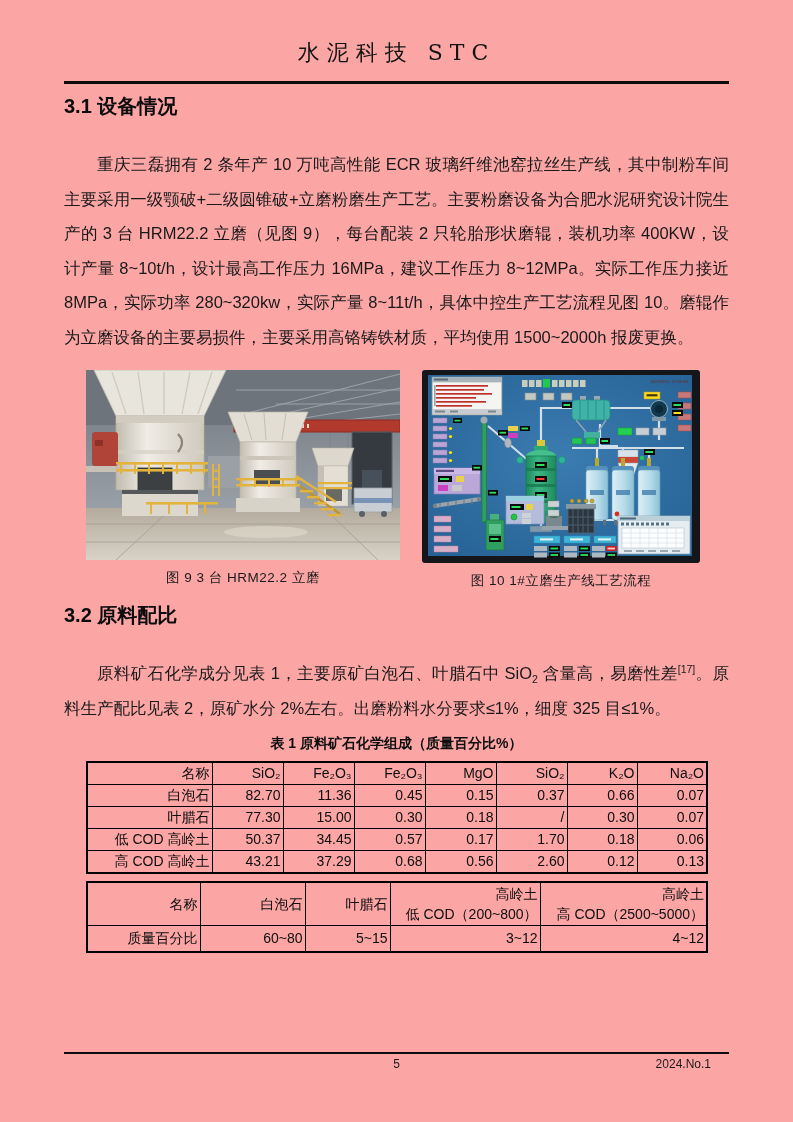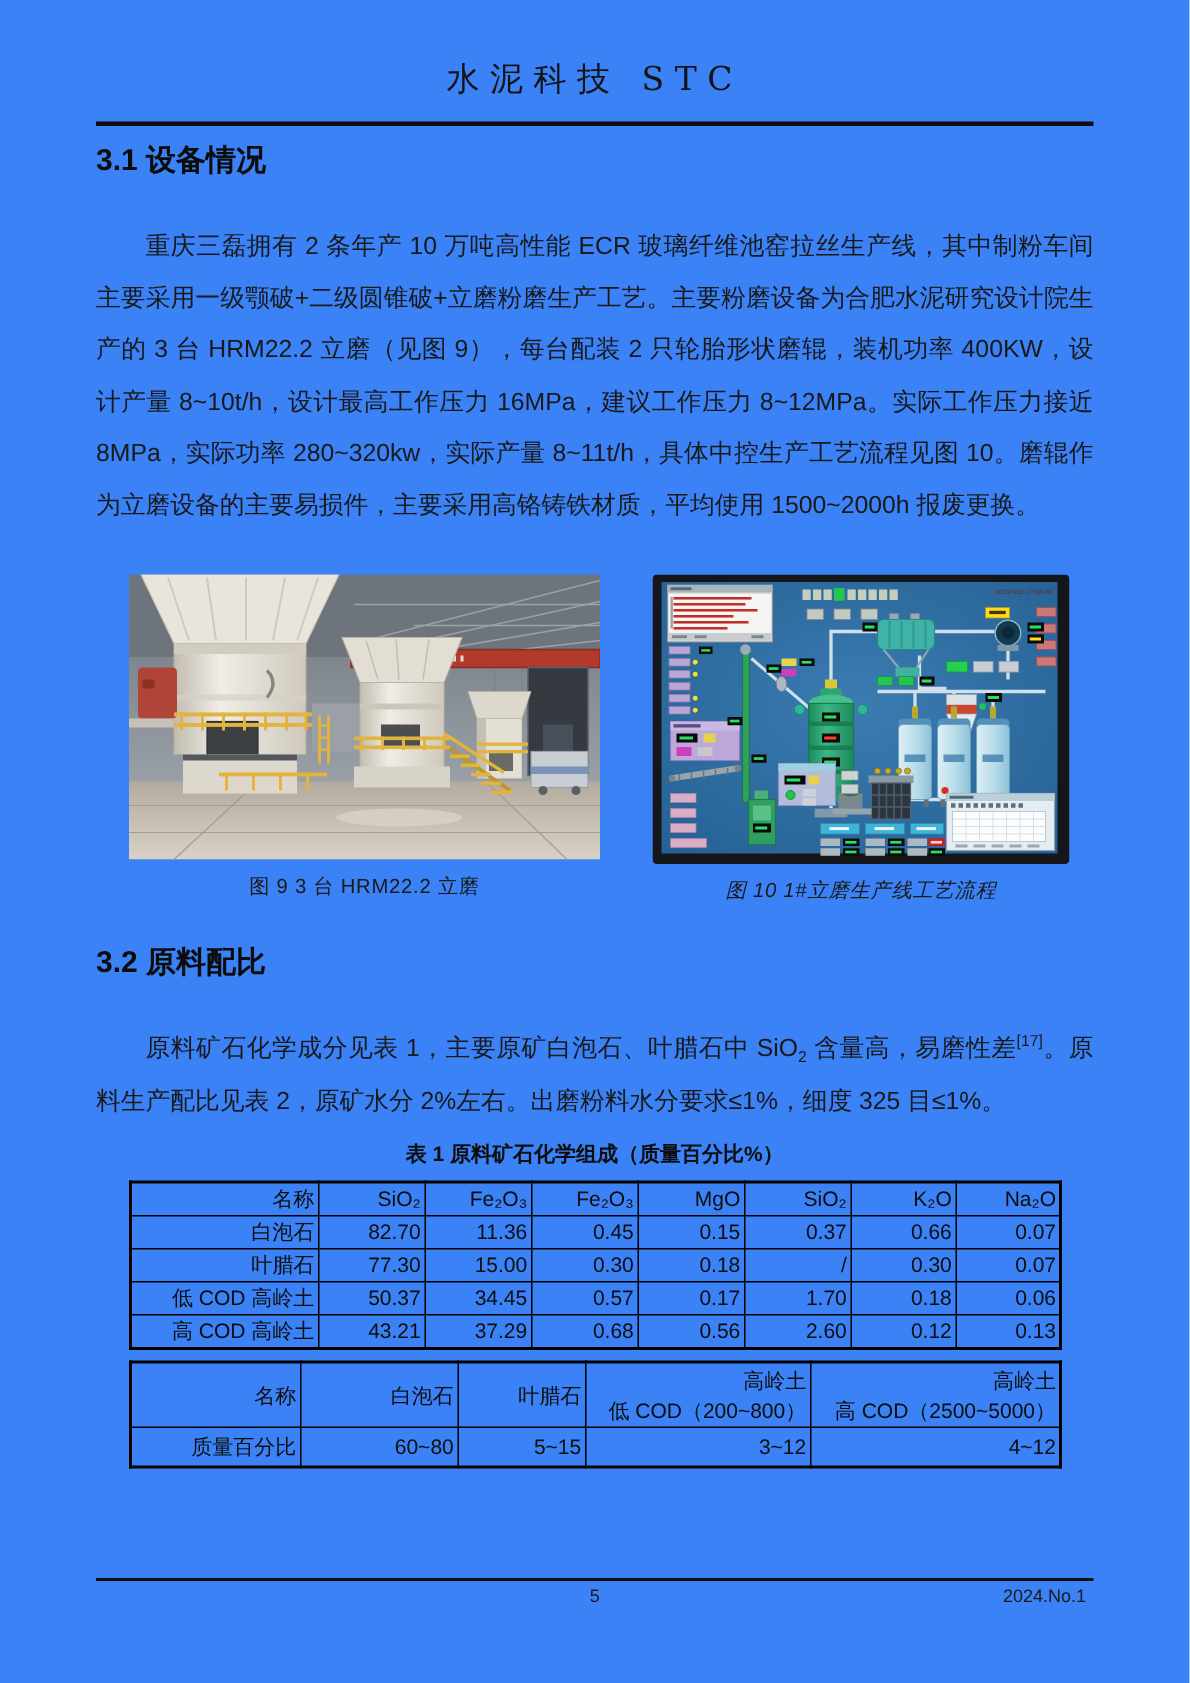--- a/index.html
+++ b/index.html
@@ -1,19 +1,19 @@
 <!DOCTYPE html>
 <html><head>
 <meta charset="utf-8">
 <style>
   html,body{margin:0;padding:0;background:#ffffff;}
   .page{
     position:relative;
     width:793px;height:1122px;
-    background:#3b82f6;
+    background:#fca5a5;
     font-family:"Liberation Sans","DejaVu Sans",sans-serif;
     color:#111;
     overflow:hidden;
   }
   .content{margin:0 64px;}
   
   .journal-title{
     padding-top:38px;
     text-align:center;
     font-family:"DejaVu Serif","Liberation Serif",serif;
@@ -35,22 +35,22 @@
     font-size:16.5px;
     line-height:34.5px;
     text-align:justify;
     text-indent:33px;
     color:#191919;
   }
   .para sub,.para sup{font-size:10.5px;line-height:0;}
   
   .figures{display:flex;align-items:flex-start;margin-top:16px;}
   .fig-left{margin-left:22px;width:314px;}
-  .fig-right{margin-left:22px;width:278px;font-style:italic;}
-  figure{margin:13px;padding:0;}
+  .fig-right{margin-left:22px;width:278px;}
+  figure{margin:0;padding:0;}
   figcaption{
     margin-top:9px;
     text-align:center;
     font-size:13.5px;
     color:#1a1a1a;
     letter-spacing:0.5px;
   }
   .photo-frame{display:block;width:314px;height:190px;}
   .dcs-frame{display:block;width:278px;height:193px;}
   
@@ -84,21 +84,21 @@
     white-space:nowrap;
   }
   table#table2{margin-top:7px;}
   table#table2 th{height:42px;line-height:20px;white-space:normal;}
   table#table2 td{height:25px;line-height:25px;}
   
   .footer{position:absolute;left:64px;right:64px;top:1052px;}
   .footer-rule{border:none;border-top:2px solid #0d0d0d;margin:0;height:0;}
   .footer-row{position:relative;height:20px;font-size:12px;color:#1a1a1a;margin-top:3px;}
   .page-number{position:absolute;left:0;right:0;text-align:center;}
-  .issue-number{position:absolute;right:5px;}
+  .issue-number{position:absolute;right:18px;}
 </style>
 </head>
 <body>
 
 <div class="page">
   <div class="content">
 
     <div class="journal-title">水泥科技 STC</div>
     <hr class="header-rule">
 

